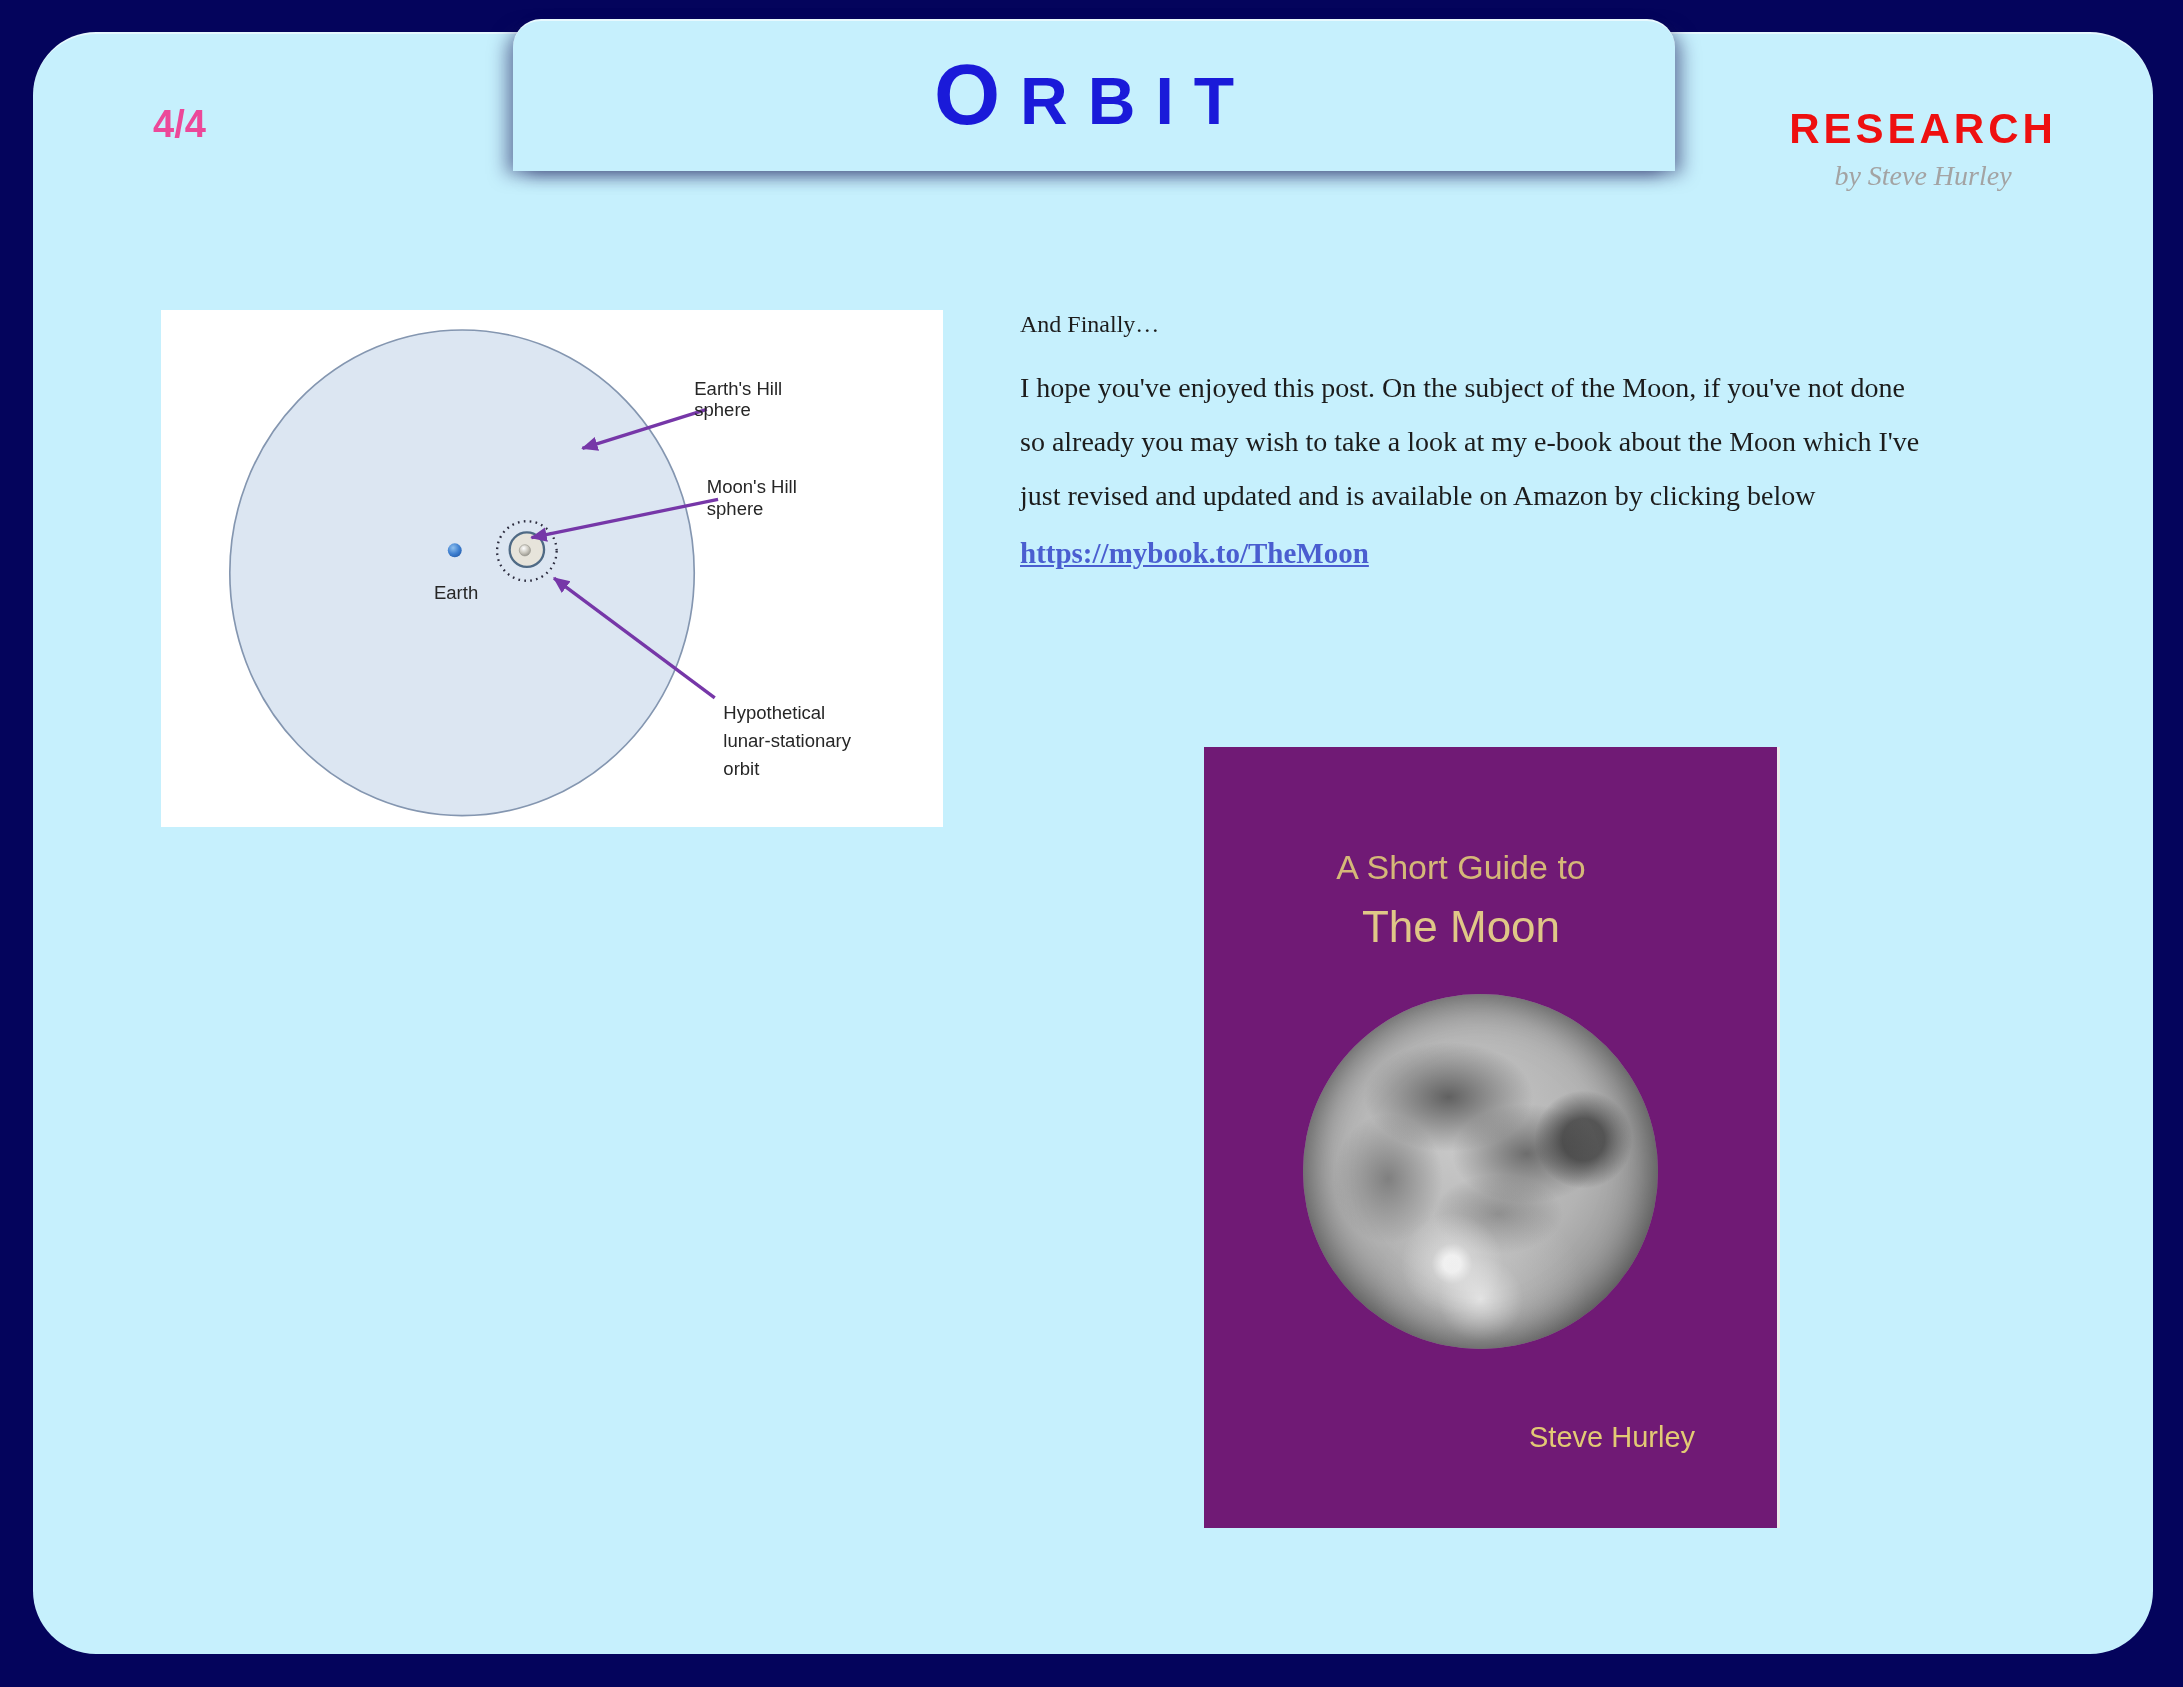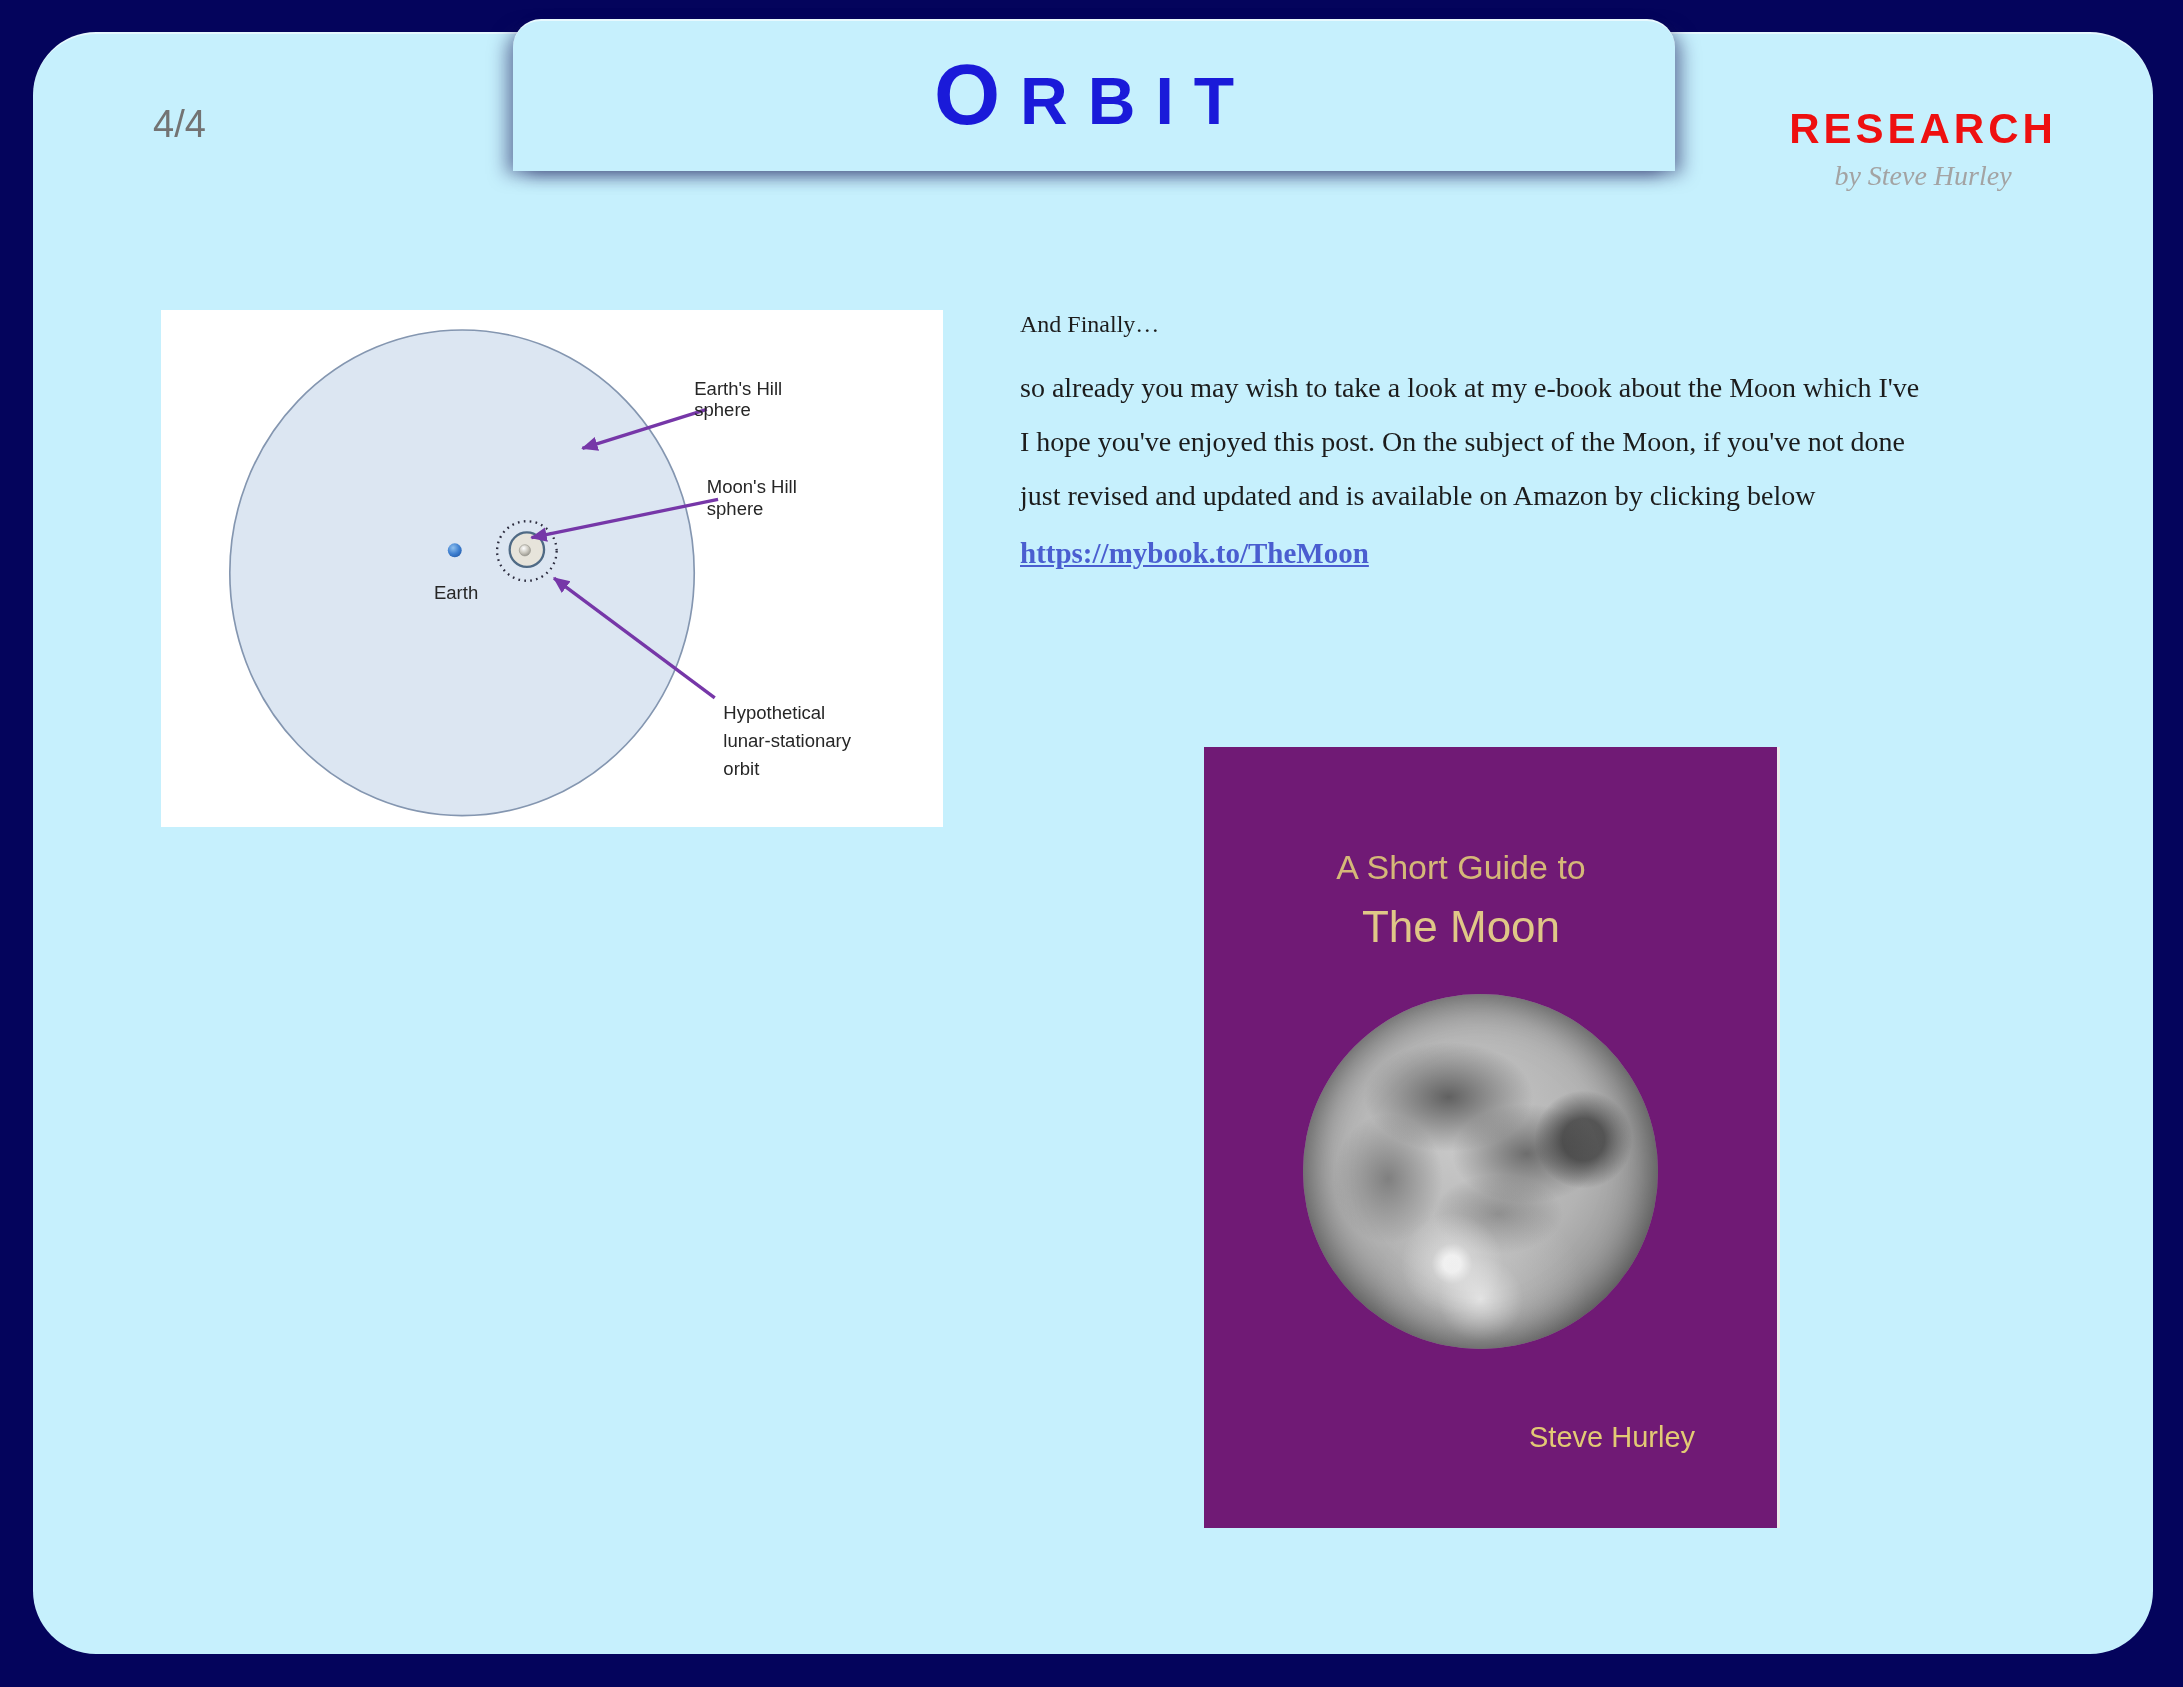--- a/index.html
+++ b/index.html
@@ -13,21 +13,21 @@
   }
   .tab{
     position:absolute; left:513px; top:19px; width:1162px; height:152px;
     background:#c6f0fd; border-radius:28px 28px 0 0;
     border-top:2px solid rgba(255,255,255,0.6);
     box-shadow:-10.6px 6.6px 17px -4px rgba(25,25,90,0.5), 10.6px 6.6px 17px -4px rgba(25,25,90,0.5);
   }
 
   .page-num{
     position:absolute; left:153px; top:103px;
-    font-size:38px; font-weight:normal; color:#737373;
+    font-size:38px; font-weight:bold; color:#ec4899;
   }
 
   .title-wrap{ position:absolute; left:513px; top:52px; width:1162px; text-align:center; color:#1a1ad9; }
   .title-line{ font-weight:bold; letter-spacing:20px; line-height:86px; white-space:nowrap; }
   .title-line .initial{ font-size:85px; }
   .title-line .rest{ font-size:66px;text-align:right; }
   .subtitle-line{
     margin-top:22.5px; font-weight:bold; letter-spacing:9.3px; white-space:nowrap;
     text-shadow:0 -6.6px 6px rgba(108,108,150,0.5);
   }
@@ -153,22 +153,22 @@
 
       <text class="diag-label" x="850" y="618">Hypothetical</text>
       <text class="diag-label" x="850" y="660">lunar-stationary</text>
       <text class="diag-label" x="850" y="702">orbit</text>
     </svg>
   </div>
 
   <div class="article">
     <div class="heading">And Finally…</div>
     <div class="gap"></div>
+    <div class="line">I hope you've enjoyed this post. On the subject of the Moon, if you've not done</div>
     <div class="line">so already you may wish to take a look at my e-book about the Moon which I've</div>
-    <div class="line">I hope you've enjoyed this post. On the subject of the Moon, if you've not done</div>
     <div class="line">just revised and updated and is available on Amazon by clicking below</div>
     <div>
       <a href="#">https://mybook.to/TheMoon</a>
     </div>
   </div>
 
   <div class="book">
     <div class="book-tagline">A Short Guide to</div>
     <div class="book-title">The Moon</div>
     <div class="moon"></div>

